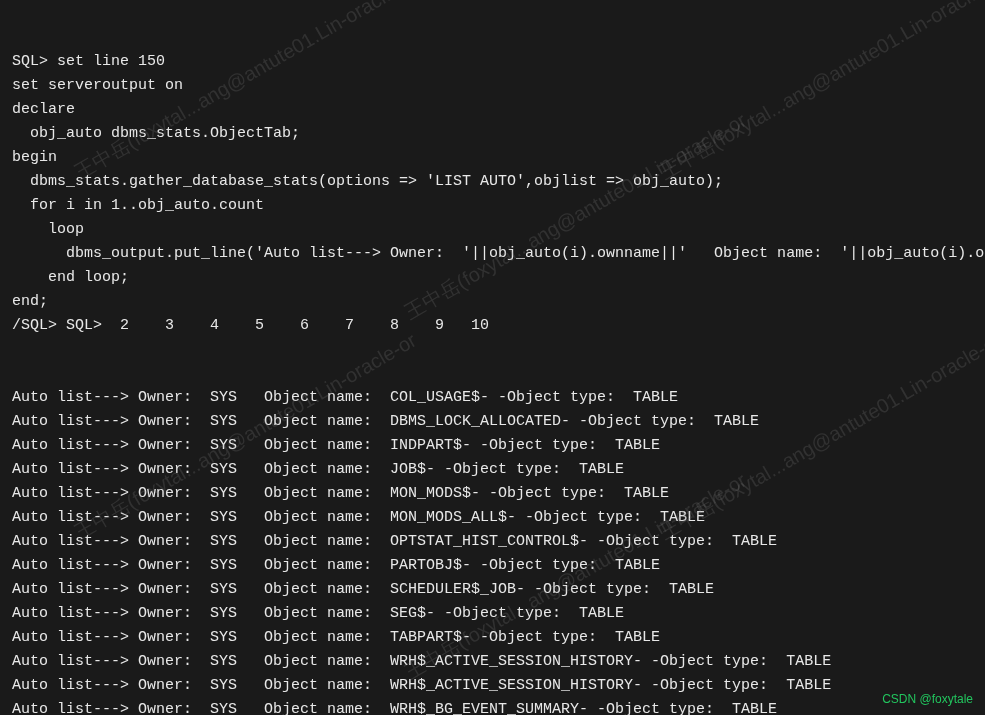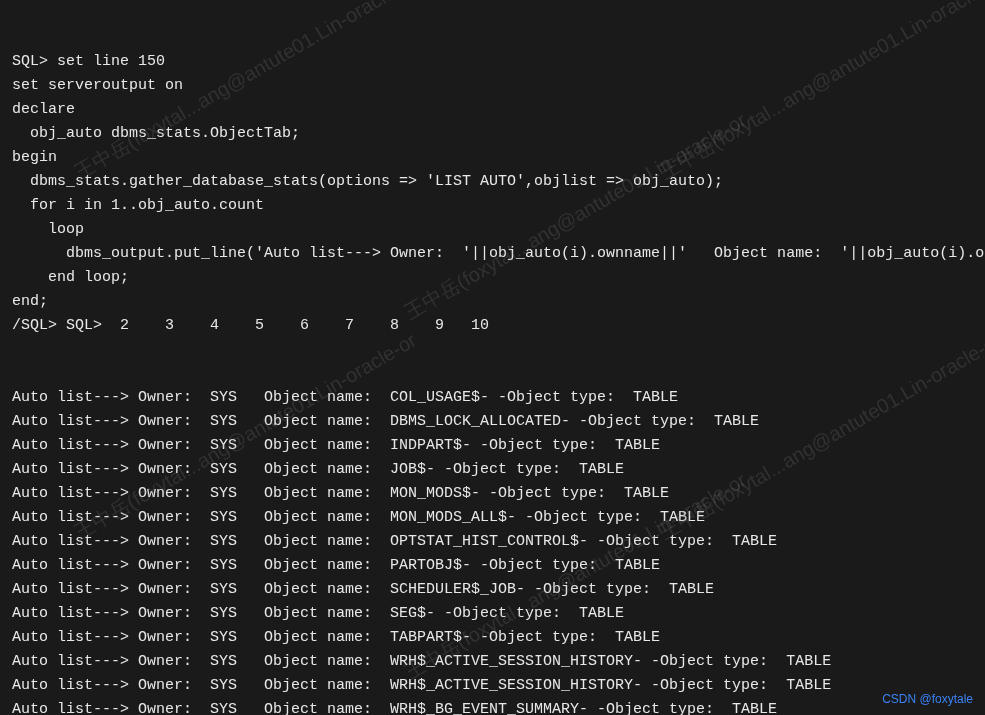--- a/index.html
+++ b/index.html
@@ -32,21 +32,21 @@
   .wm1 { top: 60px; left: 50px; }
   .wm2 { top: 60px; right: -40px; }
   .wm3 { top: 200px; left: 380px; }
   .wm4 { top: 420px; left: 50px; }
   .wm5 { top: 420px; right: -40px; }
   .wm6 { top: 560px; left: 380px; }
   .attribution {
     position: absolute;
     bottom: 6px;
     right: 12px;
-    color: #3b82f6;
+    color: #22c55e;
     font-size: 12px;
     font-family: sans-serif;
   }
 </style>
 </head>
 <body>
 
 <div class="terminal">
   <div id="code-block"><span class="line">SQL&gt; set line 150</span><span class="line">set serveroutput on</span><span class="line">declare</span><span class="line">  obj_auto dbms_stats.ObjectTab;</span><span class="line">begin</span><span class="line">  dbms_stats.gather_database_stats(options =&gt; 'LIST AUTO',objlist =&gt; obj_auto);</span><span class="line">  for i in 1..obj_auto.count</span><span class="line">    loop</span><span class="line">      dbms_output.put_line('Auto list---&gt; Owner:  '||obj_auto(i).ownname||'   Object name:  '||obj_auto(i).o</span><span class="line">    end loop;</span><span class="line">end;</span><span class="line">/SQL&gt; SQL&gt;  2    3    4    5    6    7    8    9   10</span></div>
   <div id="output-block"><span class="line">Auto list---&gt; Owner:  SYS   Object name:  COL_USAGE$- -Object type:  TABLE</span><span class="line">Auto list---&gt; Owner:  SYS   Object name:  DBMS_LOCK_ALLOCATED- -Object type:  TABLE</span><span class="line">Auto list---&gt; Owner:  SYS   Object name:  INDPART$- -Object type:  TABLE</span><span class="line">Auto list---&gt; Owner:  SYS   Object name:  JOB$- -Object type:  TABLE</span><span class="line">Auto list---&gt; Owner:  SYS   Object name:  MON_MODS$- -Object type:  TABLE</span><span class="line">Auto list---&gt; Owner:  SYS   Object name:  MON_MODS_ALL$- -Object type:  TABLE</span><span class="line">Auto list---&gt; Owner:  SYS   Object name:  OPTSTAT_HIST_CONTROL$- -Object type:  TABLE</span><span class="line">Auto list---&gt; Owner:  SYS   Object name:  PARTOBJ$- -Object type:  TABLE</span><span class="line">Auto list---&gt; Owner:  SYS   Object name:  SCHEDULER$_JOB- -Object type:  TABLE</span><span class="line">Auto list---&gt; Owner:  SYS   Object name:  SEG$- -Object type:  TABLE</span><span class="line">Auto list---&gt; Owner:  SYS   Object name:  TABPART$- -Object type:  TABLE</span><span class="line">Auto list---&gt; Owner:  SYS   Object name:  WRH$_ACTIVE_SESSION_HISTORY- -Object type:  TABLE</span><span class="line">Auto list---&gt; Owner:  SYS   Object name:  WRH$_ACTIVE_SESSION_HISTORY- -Object type:  TABLE</span><span class="line">Auto list---&gt; Owner:  SYS   Object name:  WRH$_BG_EVENT_SUMMARY- -Object type:  TABLE</span></div>

